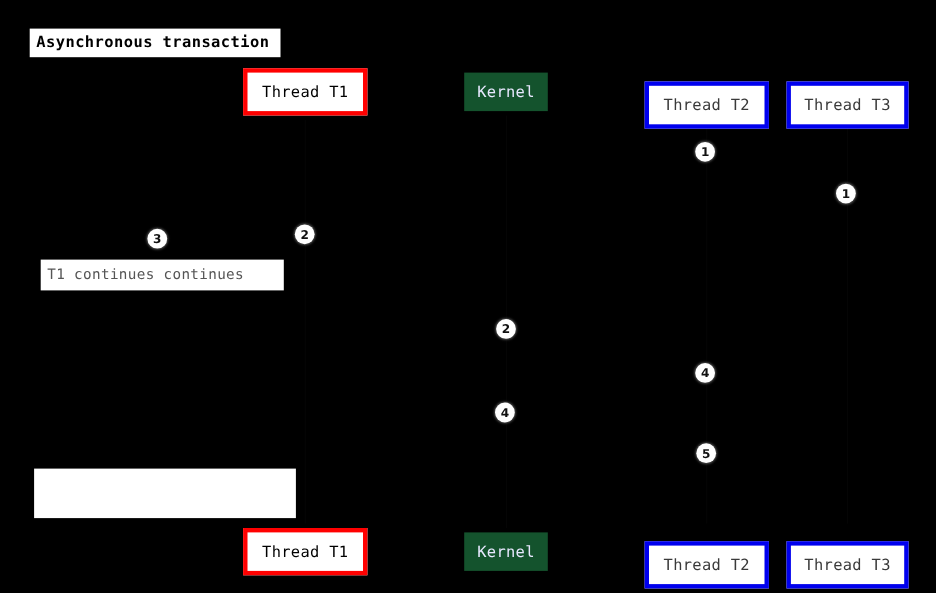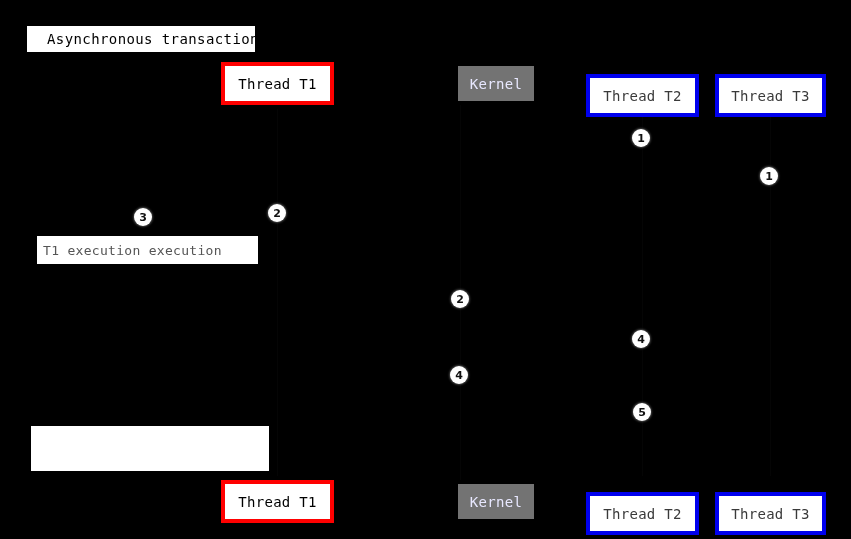--- a/index.html
+++ b/index.html
@@ -17,26 +17,26 @@
     font-family: "DejaVu Sans Mono", "Liberation Mono", monospace;
   }
 
   
   .title-box {
     position: absolute;
     background: #ffffff;
     color: #000000;
     font-family: "DejaVu Sans Mono", "Liberation Mono", monospace;
     font-size: 14px;
-    font-weight: normal;
+    font-weight: bold;
     letter-spacing: 0.4px;
     display: flex;
     align-items: center;
     justify-content: flex-start;
-    padding: 0 20px;
+    padding: 0 6px;
     box-sizing: border-box;
     white-space: pre;
   }
 
   
   .participant {
     position: absolute;
     box-sizing: border-box;
     display: flex;
     align-items: center;
@@ -51,24 +51,23 @@
     border: 4px solid #ff0000;
     color: #000000;
   }
   .participant.outlined-blue {
     background: #ffffff;
     border: 4px solid #0000ee;
     color: #3a3a3a;
     margin-top: 12px;
   }
   .participant.filled-blue {
-    background: #737373;
+    background: #14532d;
     border: 0;
     color: #e8e8ff;
-    margin-left: 36px;
   }
 
   
   .lifeline {
     position: absolute;
     width: 1px;
     background: #050505;
   }
   .lifeline-stub {
     position: absolute;
@@ -135,21 +134,21 @@
       <div class="lifeline-stub" style="left: 768px; top: 105px;"></div>
       <div class="lifeline-stub" style="left: 768px; top: 476px;"></div>
     </div>
   <div id="participant-layer-top">
       <div class="participant outlined-red" style="left: 221px; top: 62px; width: 113px; height: 43px;"><span>Thread T1</span></div>
       <div class="participant filled-blue" style="left: 422px; top: 66px; width: 76px; height: 35px;"><span>Kernel</span></div>
       <div class="participant outlined-blue" style="left: 586px; top: 62px; width: 113px; height: 43px;"><span>Thread T2</span></div>
       <div class="participant outlined-blue" style="left: 715px; top: 62px; width: 111px; height: 43px;"><span>Thread T3</span></div>
     </div>
   <div id="note-layer">
-      <div class="note" style="left: 37px; top: 236px; width: 221px; height: 28px;"><span>T1 execution execution</span></div>
+      <div class="note" style="left: 37px; top: 236px; width: 221px; height: 28px;"><span>T1 continues continues</span></div>
       <div class="note blank" style="left: 31px; top: 426px; width: 238px; height: 45px;"><span></span></div>
     </div>
   <div id="step-layer">
       <div class="step" style="left: 632px; top: 129px;">
         <span>1</span>
       </div>
       <div class="step" style="left: 760px; top: 167px;">
         <span>1</span>
       </div>
       <div class="step" style="left: 134px; top: 208px;">

